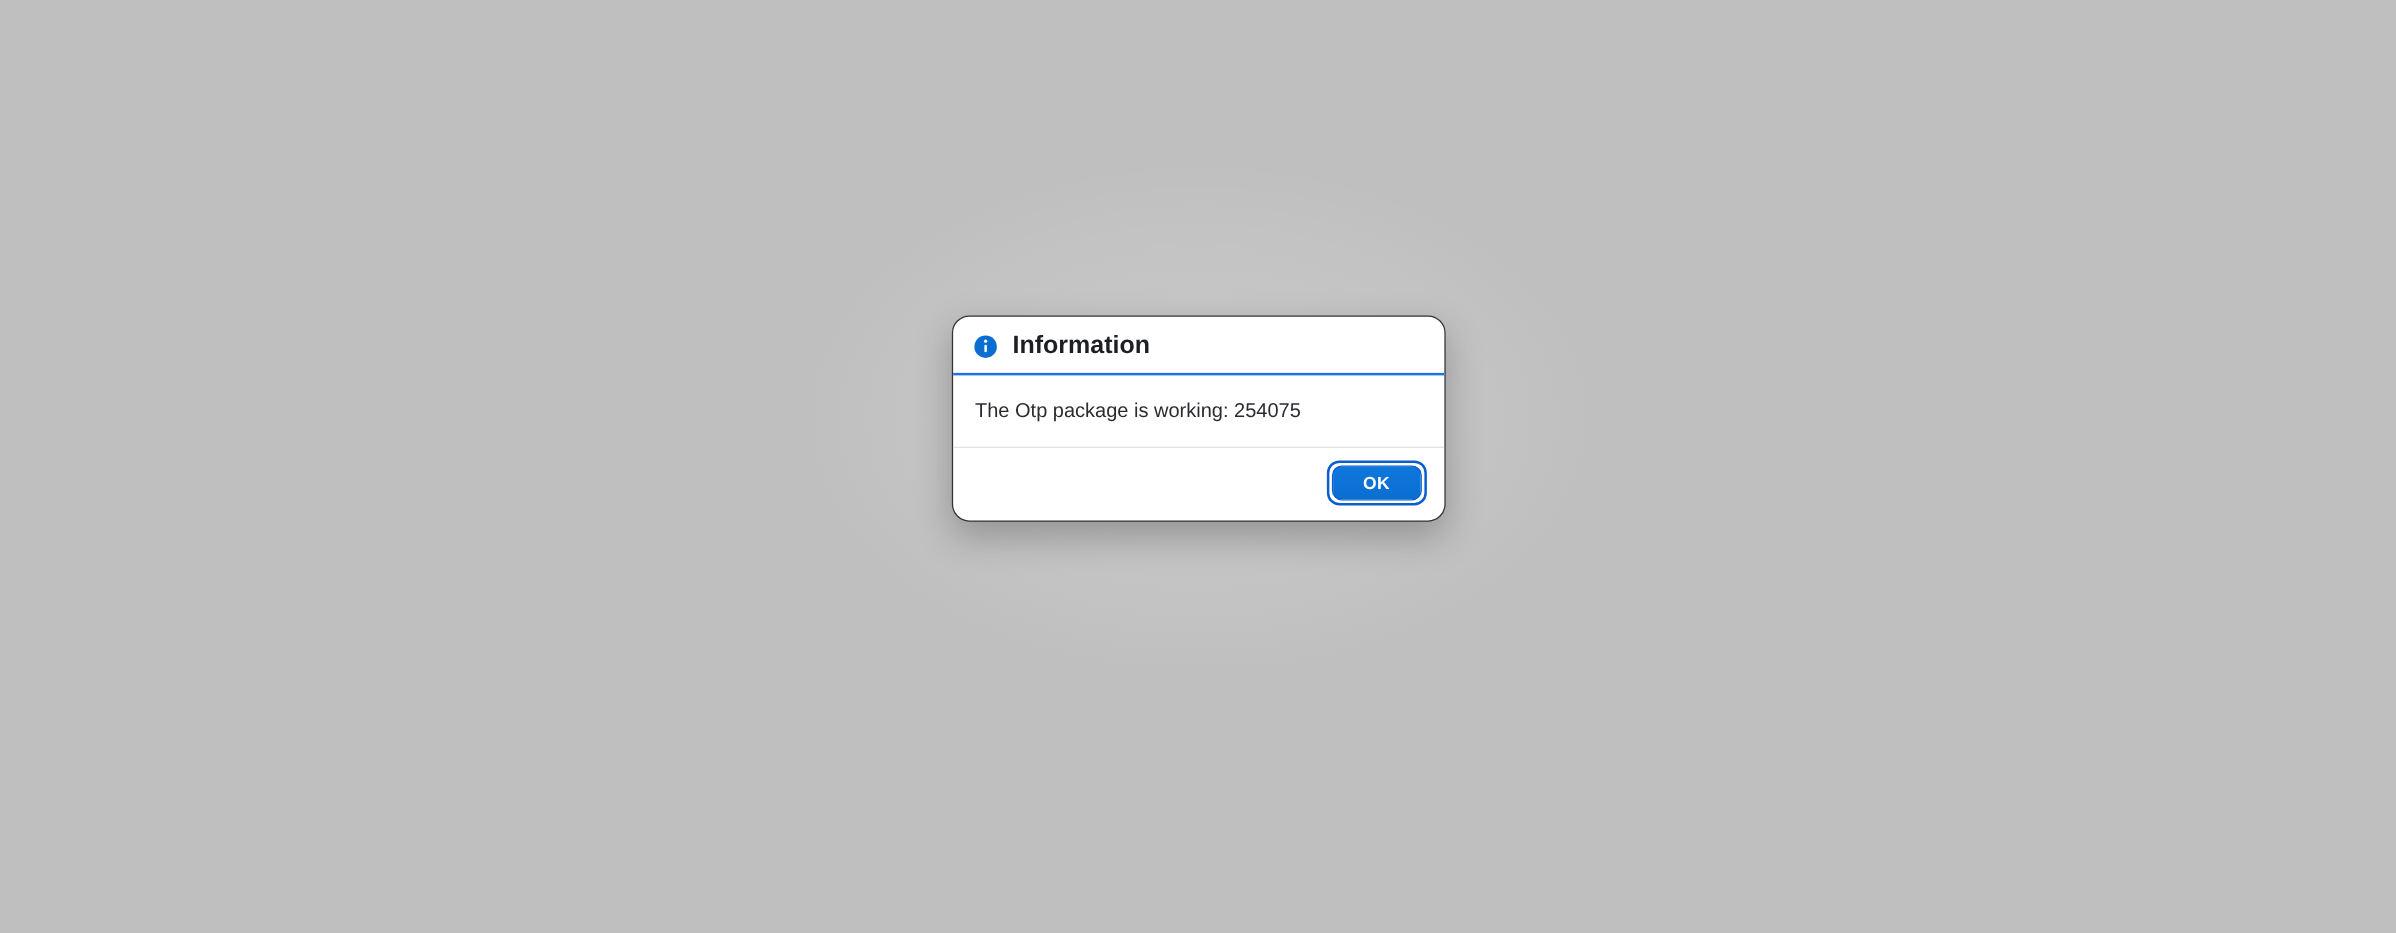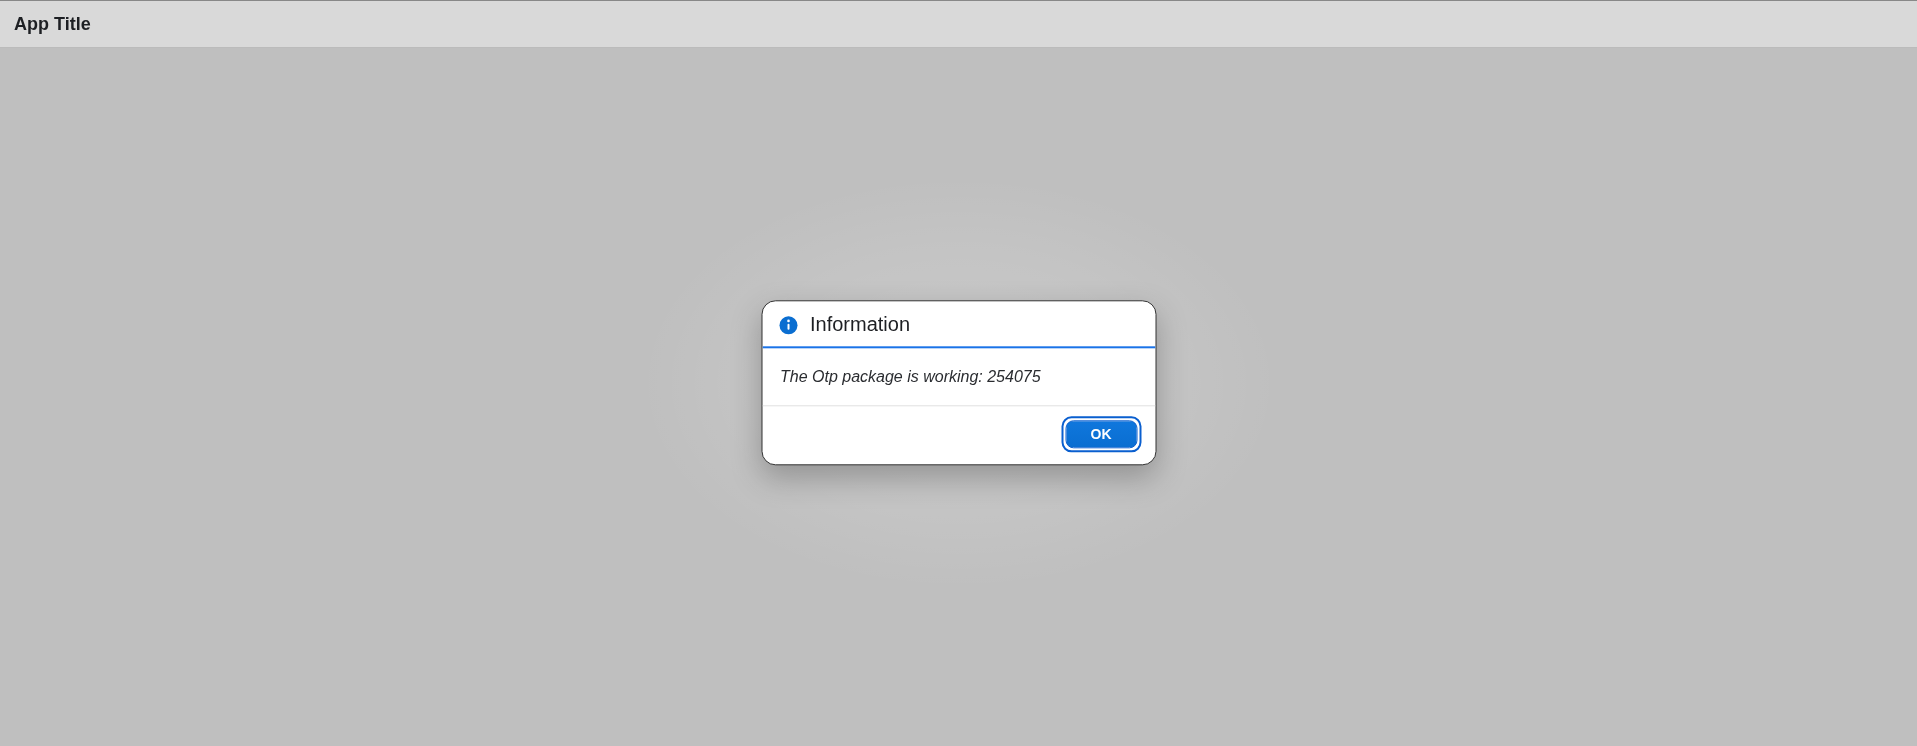--- a/index.html
+++ b/index.html
@@ -79,28 +79,27 @@
     
     .info-icon {
       width: 20px;
       height: 20px;
       flex: 0 0 auto;
       margin-right: 12px;
     }
     
     .dialog-title {
       font-size: 20px;
-      font-weight: 400;
+      font-weight: 700;
       color: #1d1f23;
     }
     
     .dialog-body {
       padding: 18px 18px 17px 18px;
       border-bottom: 1px solid #e0e0e0;
-      font-style: italic;
     }
     
     .dialog-message {
       font-size: 16px;
       color: #2a2c30;
       line-height: 1.4;
     }
     
     .dialog-footer {
       display: flex;
@@ -128,23 +127,20 @@
       padding: 5px 24px;
       cursor: pointer;
       letter-spacing: 0.3px;
     }
   </style>
 </head>
 <body>
 
 <div class="app-container">
 
-  <div class="header">
-    <div class="app-title">App Title</div>
-  </div>
 
   <div class="content-area">
     <div class="backdrop-glow"></div>
 
     <div class="dialog" role="dialog">
 
       <div class="dialog-header">
         <span class="info-icon">
           <svg viewBox="0 0 20 20" width="20" height="20">
             <circle cx="10" cy="10" r="9" fill="#0a6ed1"></circle>

